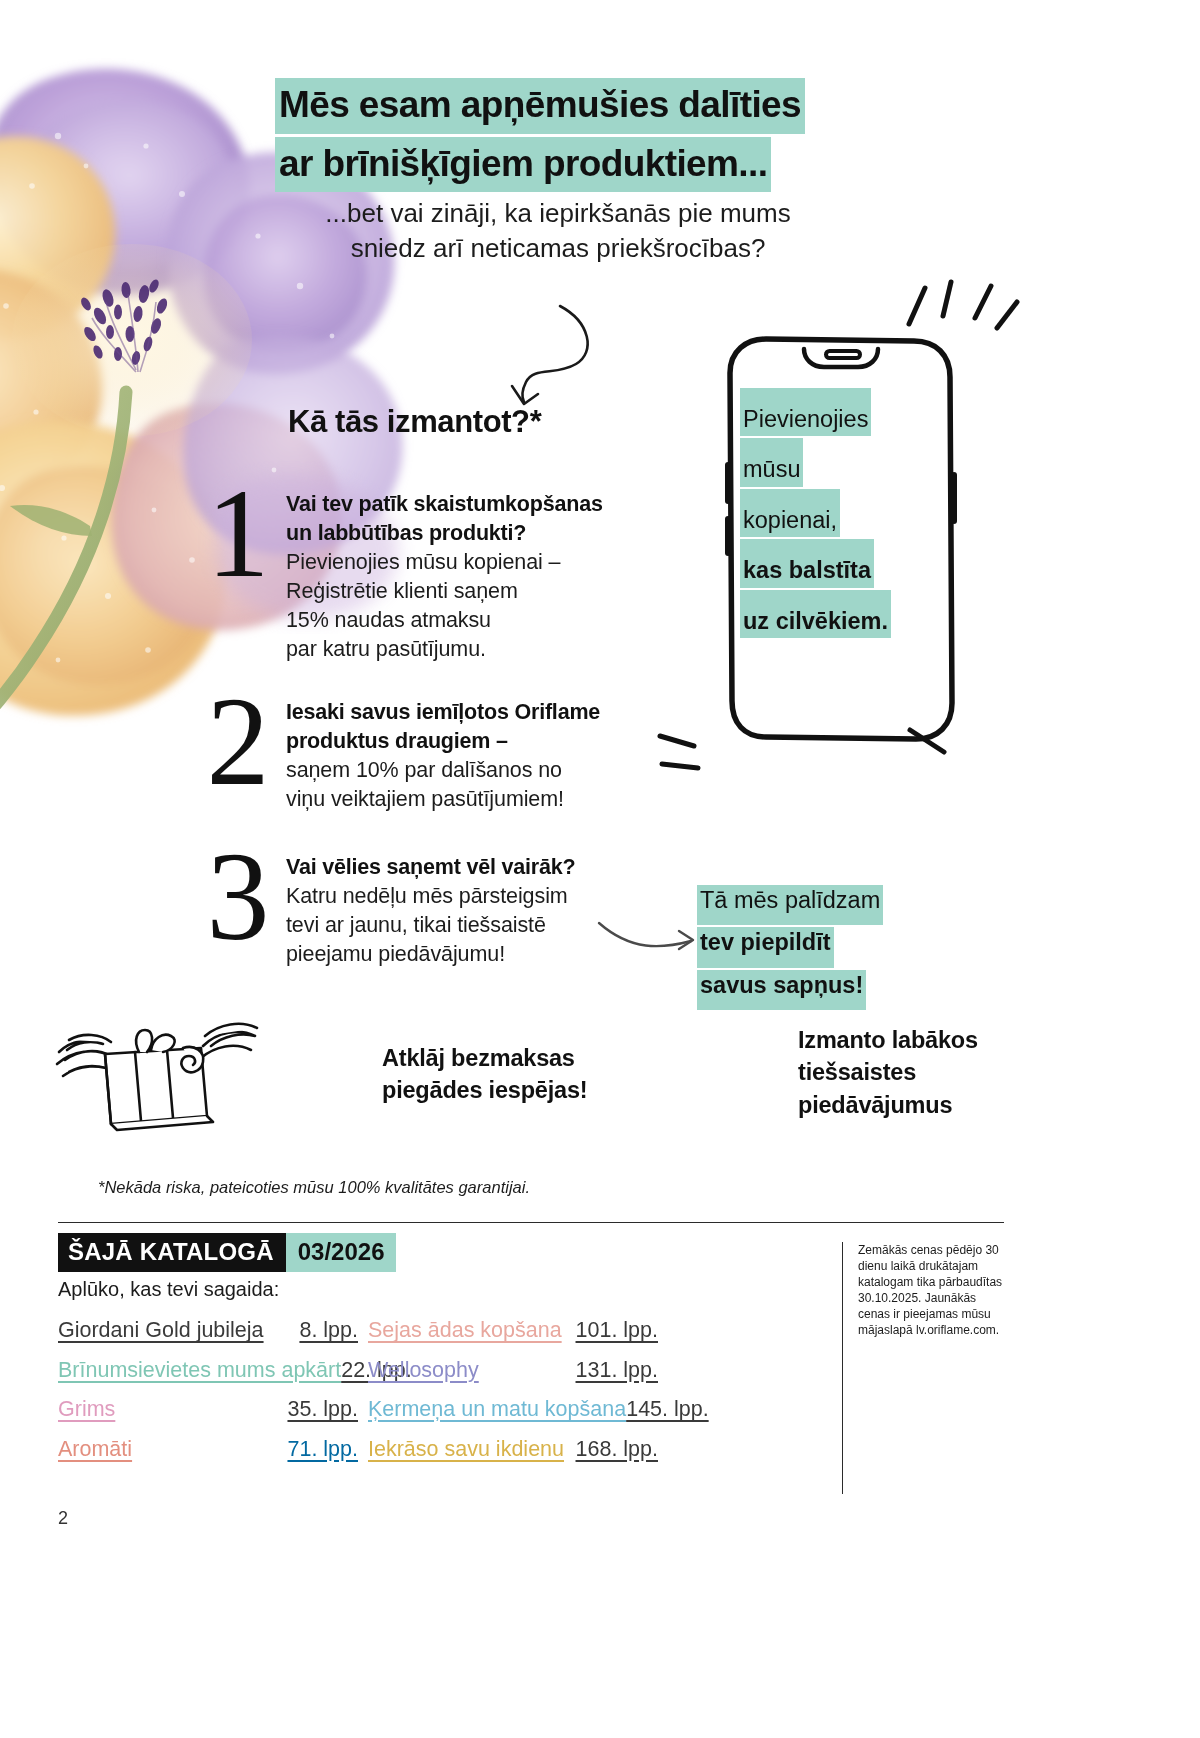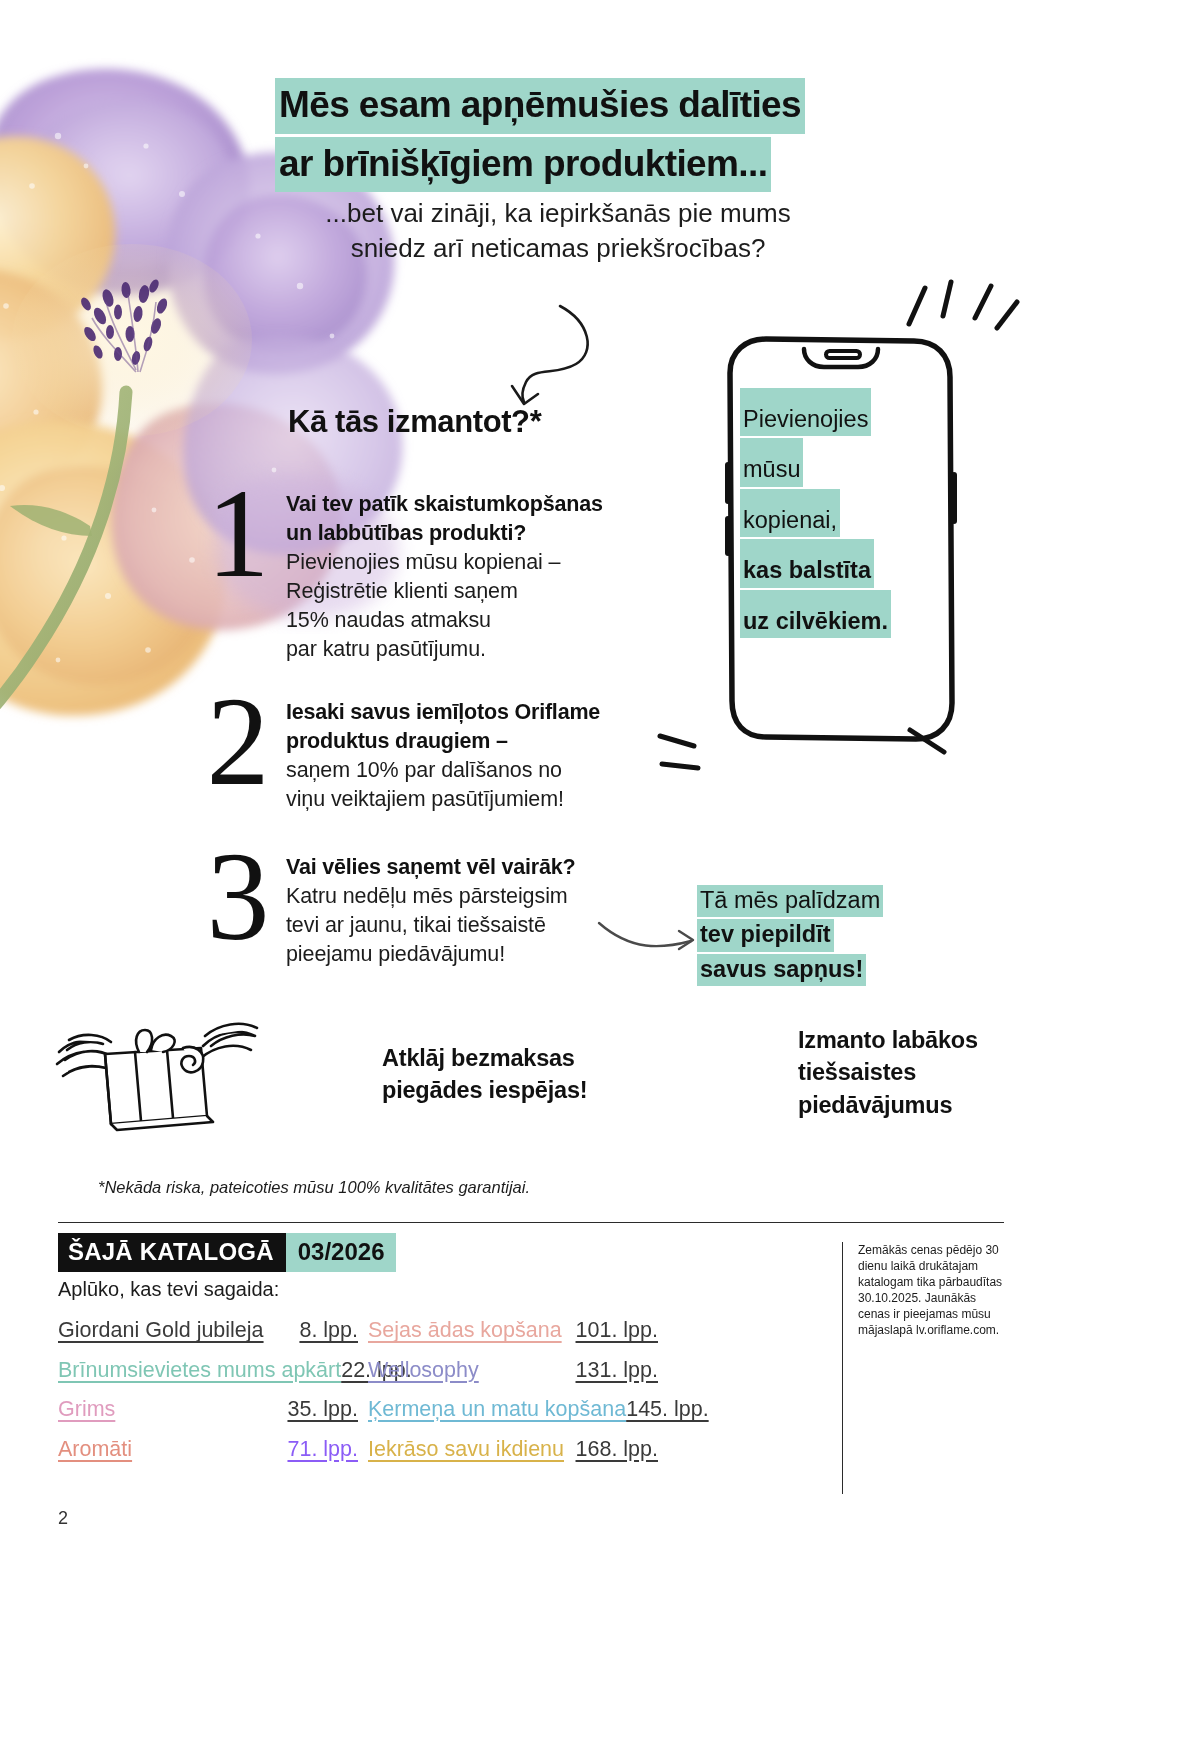--- a/index.html
+++ b/index.html
@@ -140,21 +140,21 @@
     left: 697px;
     top: 885px;
     width: 220px;
   }
   .callout-3 span {
     display: inline-block;
     background: #9fd6c9;
     font-size: 23.5px;
     line-height: 1.34;
     color: #111;
-    padding: 0 3px 1px 3px;
+    padding: 0 3px 9px 3px;
     margin-bottom: 2px;
     text-align: center;
   }
   .callout-3 span.bold { font-weight: bold; }
 
   
   .giftbox { position: absolute; left: 55px; top: 1010px; width: 210px; height: 130px; }
 
   
   .promo {
@@ -612,21 +612,21 @@
       </div>
       <div class="idx-cell col-b">
         <span class="idx-title" id="t21" style="color: rgb(111, 185, 212);">Ķermeņa un matu kopšana</span>
         <span class="idx-page" id="p21" style="color: rgb(58, 58, 58);">145. lpp.</span>
       </div>
     </div>
 
     <div class="idx-row">
       <div class="idx-cell col-a">
         <span class="idx-title" id="t30" style="color: rgb(227, 143, 127);">Aromāti</span>
-        <span class="idx-page" id="p30" style="color: #8b5cf6;">71. lpp.</span>
+        <span class="idx-page" id="p30" style="color: #0369a1;">71. lpp.</span>
       </div>
       <div class="idx-cell col-b">
         <span class="idx-title" id="t31" style="color: rgb(216, 178, 74);">Iekrāso savu ikdienu</span>
         <span class="idx-page" id="p31" style="color: rgb(58, 58, 58);">168. lpp.</span>
       </div>
     </div>
 
   </div>
 
   <div class="right-note">Zemākās cenas pēdējo 30 dienu laikā drukātajam katalogam tika pārbaudītas 30.10.2025. Jaunākās cenas ir pieejamas mūsu mājaslapā lv.oriflame.com.</div>

